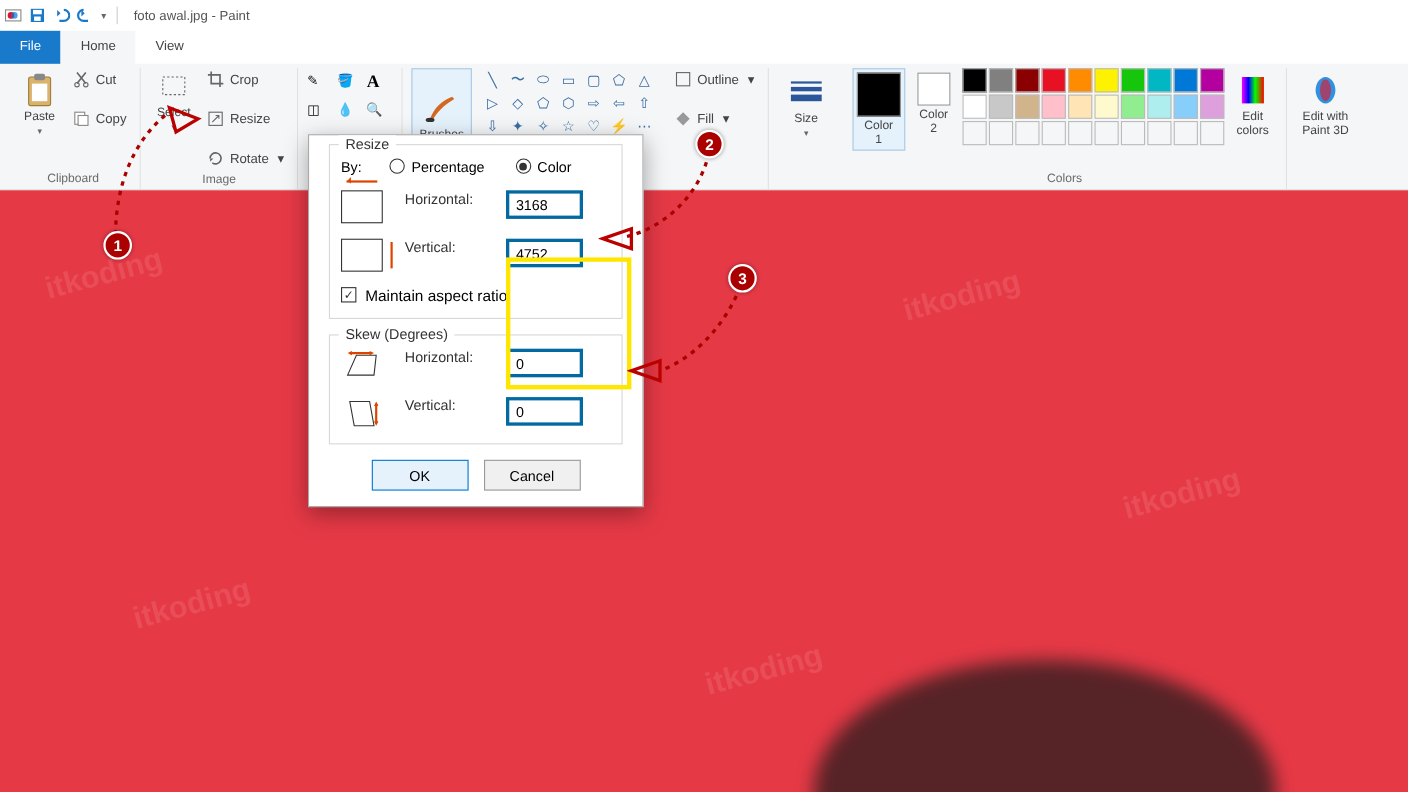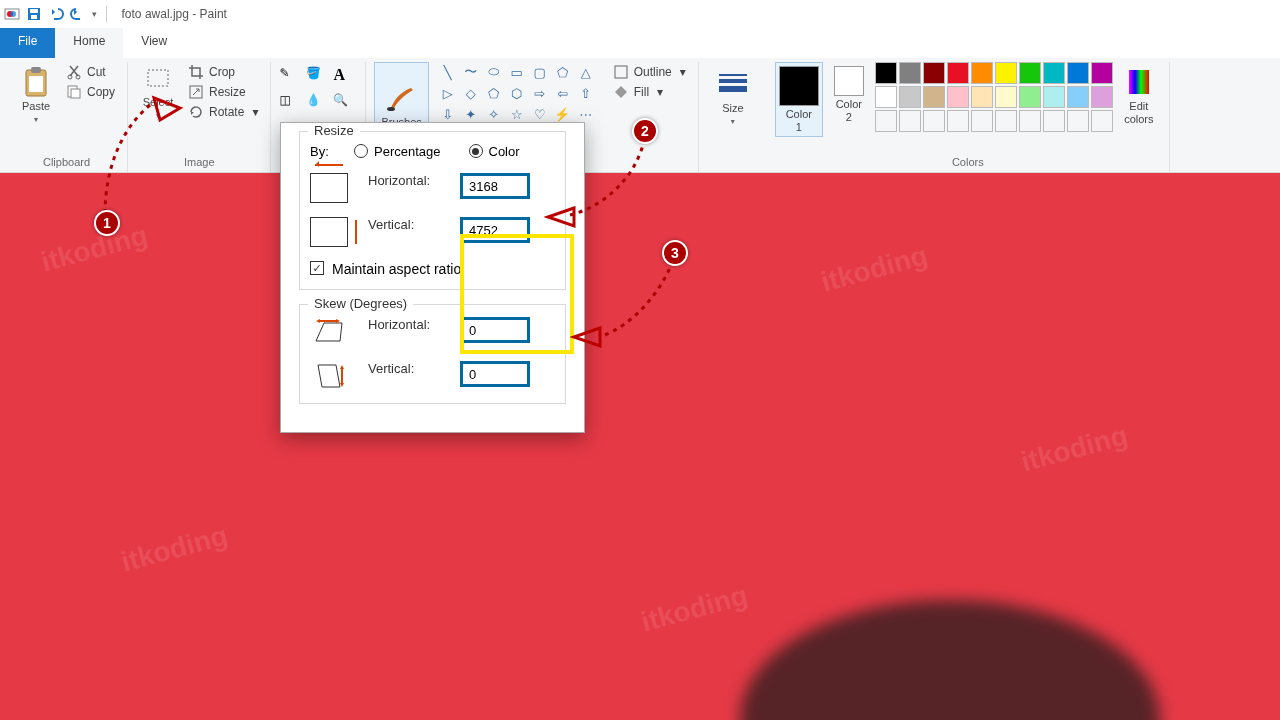--- a/index.html
+++ b/index.html
@@ -15,21 +15,21 @@
 .ribbon{height:115px;background:#f5f6f7;border-bottom:1px solid #dadada;display:flex;padding:4px 6px 0 6px}
 .group{display:flex;flex-direction:column;align-items:center;padding:0 8px;border-right:1px solid #e1e1e1;height:100%}
 .group:last-child{border-right:none}
 .group-body{flex:1;display:flex;align-items:flex-start;gap:4px}
 .group-label{font-size:11px;color:#6a6a6a;padding:3px 0 4px 0}
 .vbtn{display:flex;flex-direction:column;align-items:center;justify-content:flex-start;padding:4px 6px;gap:2px;min-width:44px}
 .vbtn .lbl{font-size:11px;color:#444;text-align:center;line-height:1.15}
 .vbtn .caret{font-size:8px;color:#666}
 .smallbtn{display:flex;align-items:center;gap:5px;padding:2px 4px;color:#444}
 .smallbtn svg,.smallbtn .ic{width:16px;height:16px}
-.stack{display:flex;flex-direction:column;gap:0}
+.stack{display:flex;flex-direction:column;gap:16px}
 .brushbox{border:1px solid #a8c8e4;background:#e5f1fb;padding:21px 6px;display:flex;flex-direction:column;align-items:center}
 .shapes-grid{display:grid;grid-template-columns:repeat(7,22px);grid-auto-rows:20px;gap:1px}
 .shapes-grid span{display:flex;align-items:center;justify-content:center;color:#3a6ea5;font-size:13px}
 .sizebox{width:40px;height:34px;display:flex;flex-direction:column;gap:3px;align-items:center;justify-content:center}
 .sizebox .ln{height:0;border-top:2px solid #2b579a;width:28px}
 .sizebox .ln.m{border-top-width:4px}
 .sizebox .ln.l{border-top-width:6px}
 .swatch{width:40px;height:40px;border:1px solid #999}
 .col1box{border:1px solid #a8c8e4;background:#e5f1fb;padding:3px}
 .palette{display:grid;grid-template-columns:repeat(10,22px);grid-auto-rows:22px;gap:2px}
@@ -322,20 +322,30 @@
             <rect x="4" y="4" width="20" height="24" fill="url(#rb)"></rect>
           </svg>
         <span class="lbl" style="white-space:pre">Edit
 colors</span>
       </div>
     </div>
     <div class="group-label">Colors</div>
   </div>
 
   <div class="group">
+    <div class="group-body">
+      <div class="vbtn">
+        <svg width="30" height="32" viewBox="0 0 30 32">
+            <path d="M15 4c5 0 9 6 9 12s-4 12-9 12-9-6-9-12 4-12 9-12z" fill="#0078d7" opacity=".8"></path>
+            <ellipse cx="15" cy="16" rx="5" ry="10" fill="#e81123" opacity=".6"></ellipse>
+          </svg>
+        <span class="lbl" style="white-space:pre">Edit with
+Paint 3D</span>
+      </div>
+    </div>
     <div class="group-label">&nbsp;</div>
   </div>
 </div>
 
 <div class="canvas">
   <div class="dark"></div>
   <span class="wm" style="left:40px;top:60px">itkoding</span>
   <span class="wm" style="left:440px;top:220px">itkoding</span>
   <span class="wm" style="left:820px;top:80px">itkoding</span>
   <span class="wm" style="left:1020px;top:260px">itkoding</span>
@@ -387,20 +397,24 @@
               <path d="M8 4h18l4 22H12z" fill="none" stroke="#333"></path>
               <path d="M32 6v18" stroke="#d40" stroke-width="2"></path>
               <path d="M32 4l-2 4h4z" fill="#d40"></path>
               <path d="M32 26l-2-4h4z" fill="#d40"></path>
             </svg></div>
         <span class="txtlabel">Vertical:</span>
         <input class="txtin" value="0" style="">
       </div>
     </div>
 
+    <div class="btnrow">
+      <div class="dlg-btn primary">OK</div>
+      <div class="dlg-btn">Cancel</div>
+    </div>
   </div>
 </div>
 
 <div class="highlight" style="left:460px;top:234px;width:114px;height:120px"></div>
 
 <svg class="dashed-path" style="left:90px;top:100px" width="80" height="120">
     <path d="M60 5C30 30 15 70 15 115" fill="none" stroke="#a00" stroke-width="3" stroke-dasharray="4 5"></path>
   </svg>
 <svg class="dashed-path" style="left:560px;top:130px" width="120" height="100">
     <path d="M10 85C50 75 80 40 85 5" fill="none" stroke="#a00" stroke-width="3" stroke-dasharray="4 5"></path>

